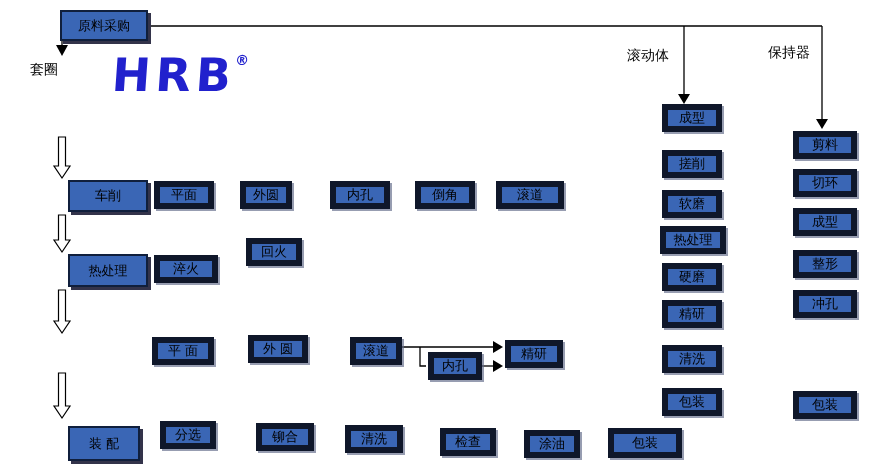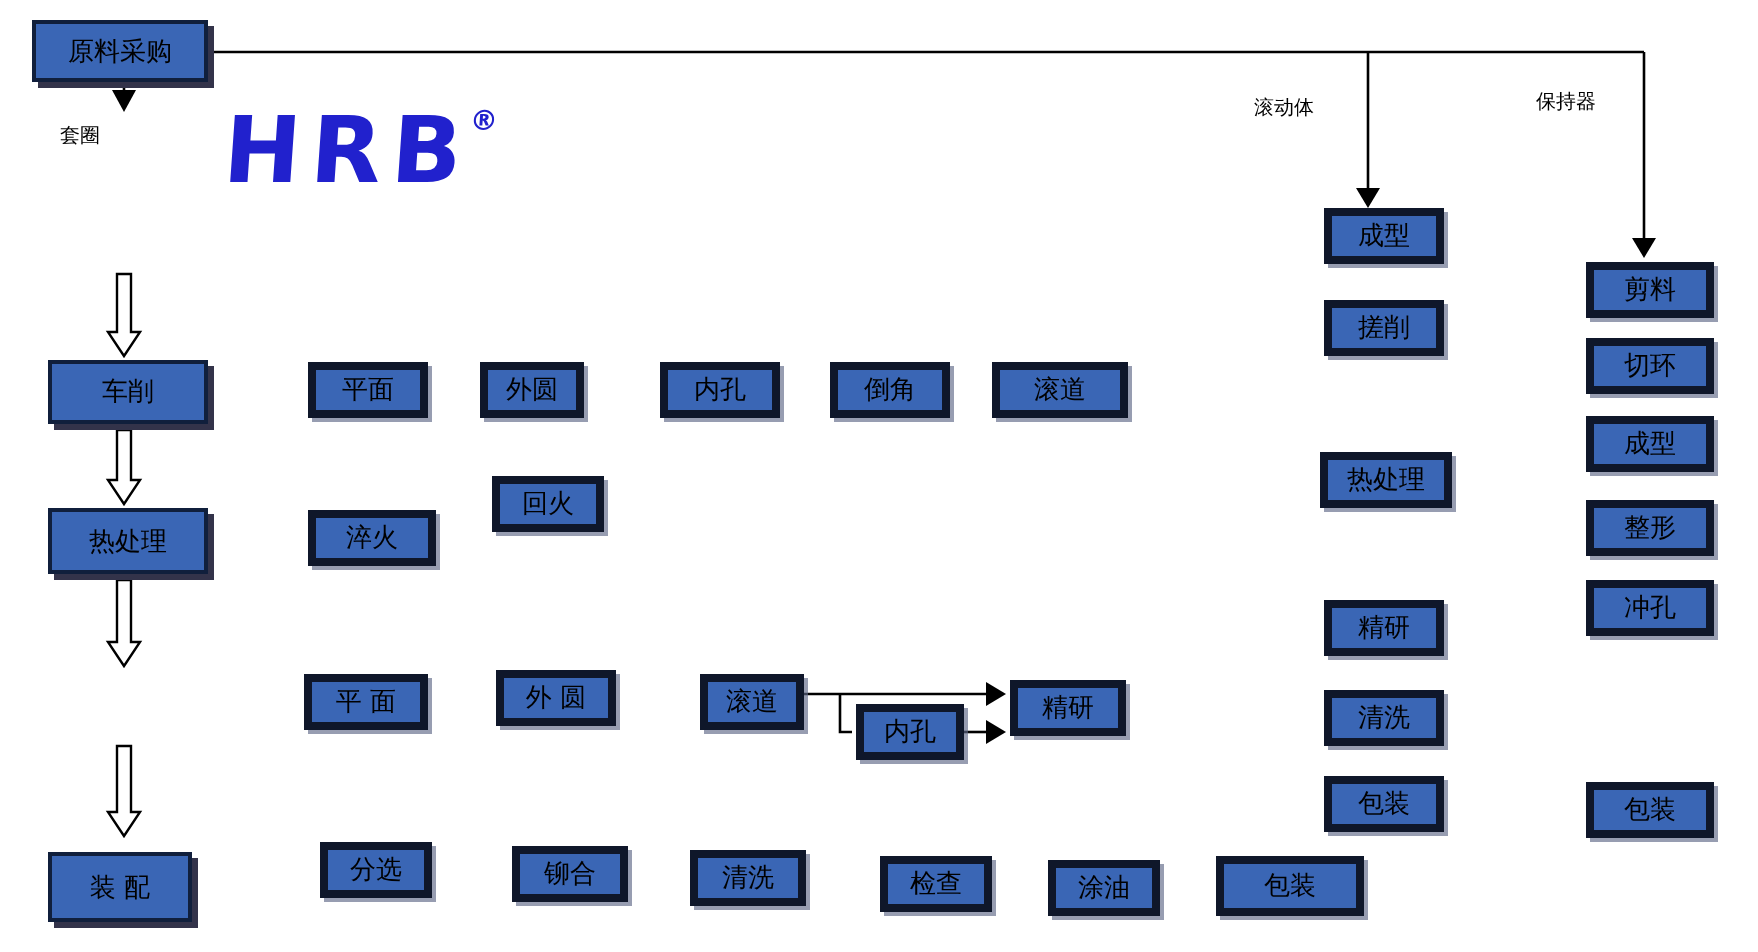--- a/index.html
+++ b/index.html
@@ -3,29 +3,30 @@
 <meta charset="utf-8">
 <style>
   * { margin:0; padding:0; box-sizing:border-box; }
   html,body { background:#ffffff; }
   body { font-family:"DejaVu Sans","Liberation Sans",sans-serif; }
   .canvas { position:relative; width:879px; height:476px; background:#fff; overflow:hidden; }
   svg.wires { position:absolute; left:0; top:0; z-index:1; }
   .box {
     position:absolute; z-index:2;
     display:flex; align-items:center; justify-content:center;
-    background:#3A66B5; border:4px solid #0f172a;
+    background:#3A66B5; border:6px solid #0f172a;
     color:#000; font-size:13px; white-space:pre;
     box-shadow:2px 2px 0 rgba(95,105,135,.65);
   }
   .box.main {
     border:2px solid #101F3C;
     box-shadow:3px 3px 0 #33334a;
+    margin-left:44px;
   }
-  .label { position:absolute; z-index:2; color:#000; font-size:10px; white-space:pre; }
+  .label { position:absolute; z-index:2; color:#000; font-size:14px; white-space:pre; }
   .logo {
     position:absolute; z-index:2; left:112px; top:52px;
     color:#2121CD; font-weight:bold; font-size:46px; letter-spacing:5px;
     transform:skewX(-4deg); line-height:1;
   }
   .logo .reg { font-size:14px; letter-spacing:0; position:relative; top:-26px; left:-2px; font-weight:bold; }
 </style>
 </head>
 <body>
 
@@ -86,21 +87,23 @@
 
   <div class="box" style="left:160px;top:421px;width:56px;height:28px">分选</div>
   <div class="box" style="left:256px;top:423px;width:58px;height:28px">铆合</div>
   <div class="box" style="left:345px;top:425px;width:58px;height:28px">清洗</div>
   <div class="box" style="left:440px;top:428px;width:56px;height:28px">检查</div>
   <div class="box" style="left:524px;top:430px;width:56px;height:28px">涂油</div>
   <div class="box" style="left:608px;top:428px;width:74px;height:30px">包装</div>
 
   <div class="box" style="left:662px;top:104px;width:60px;height:28px">成型</div>
   <div class="box" style="left:662px;top:150px;width:60px;height:28px">搓削</div>
+  <div class="box" style="left:662px;top:190px;width:60px;height:28px">软磨</div>
   <div class="box" style="left:660px;top:226px;width:66px;height:28px">热处理</div>
+  <div class="box" style="left:662px;top:263px;width:60px;height:28px">硬磨</div>
   <div class="box" style="left:662px;top:300px;width:60px;height:28px">精研</div>
   <div class="box" style="left:662px;top:345px;width:60px;height:28px">清洗</div>
   <div class="box" style="left:662px;top:388px;width:60px;height:28px">包装</div>
 
   <div class="box" style="left:793px;top:131px;width:64px;height:28px">剪料</div>
   <div class="box" style="left:793px;top:169px;width:64px;height:28px">切环</div>
   <div class="box" style="left:793px;top:208px;width:64px;height:28px">成型</div>
   <div class="box" style="left:793px;top:250px;width:64px;height:28px">整形</div>
   <div class="box" style="left:793px;top:290px;width:64px;height:28px">冲孔</div>
   <div class="box" style="left:793px;top:391px;width:64px;height:28px">包装</div>

